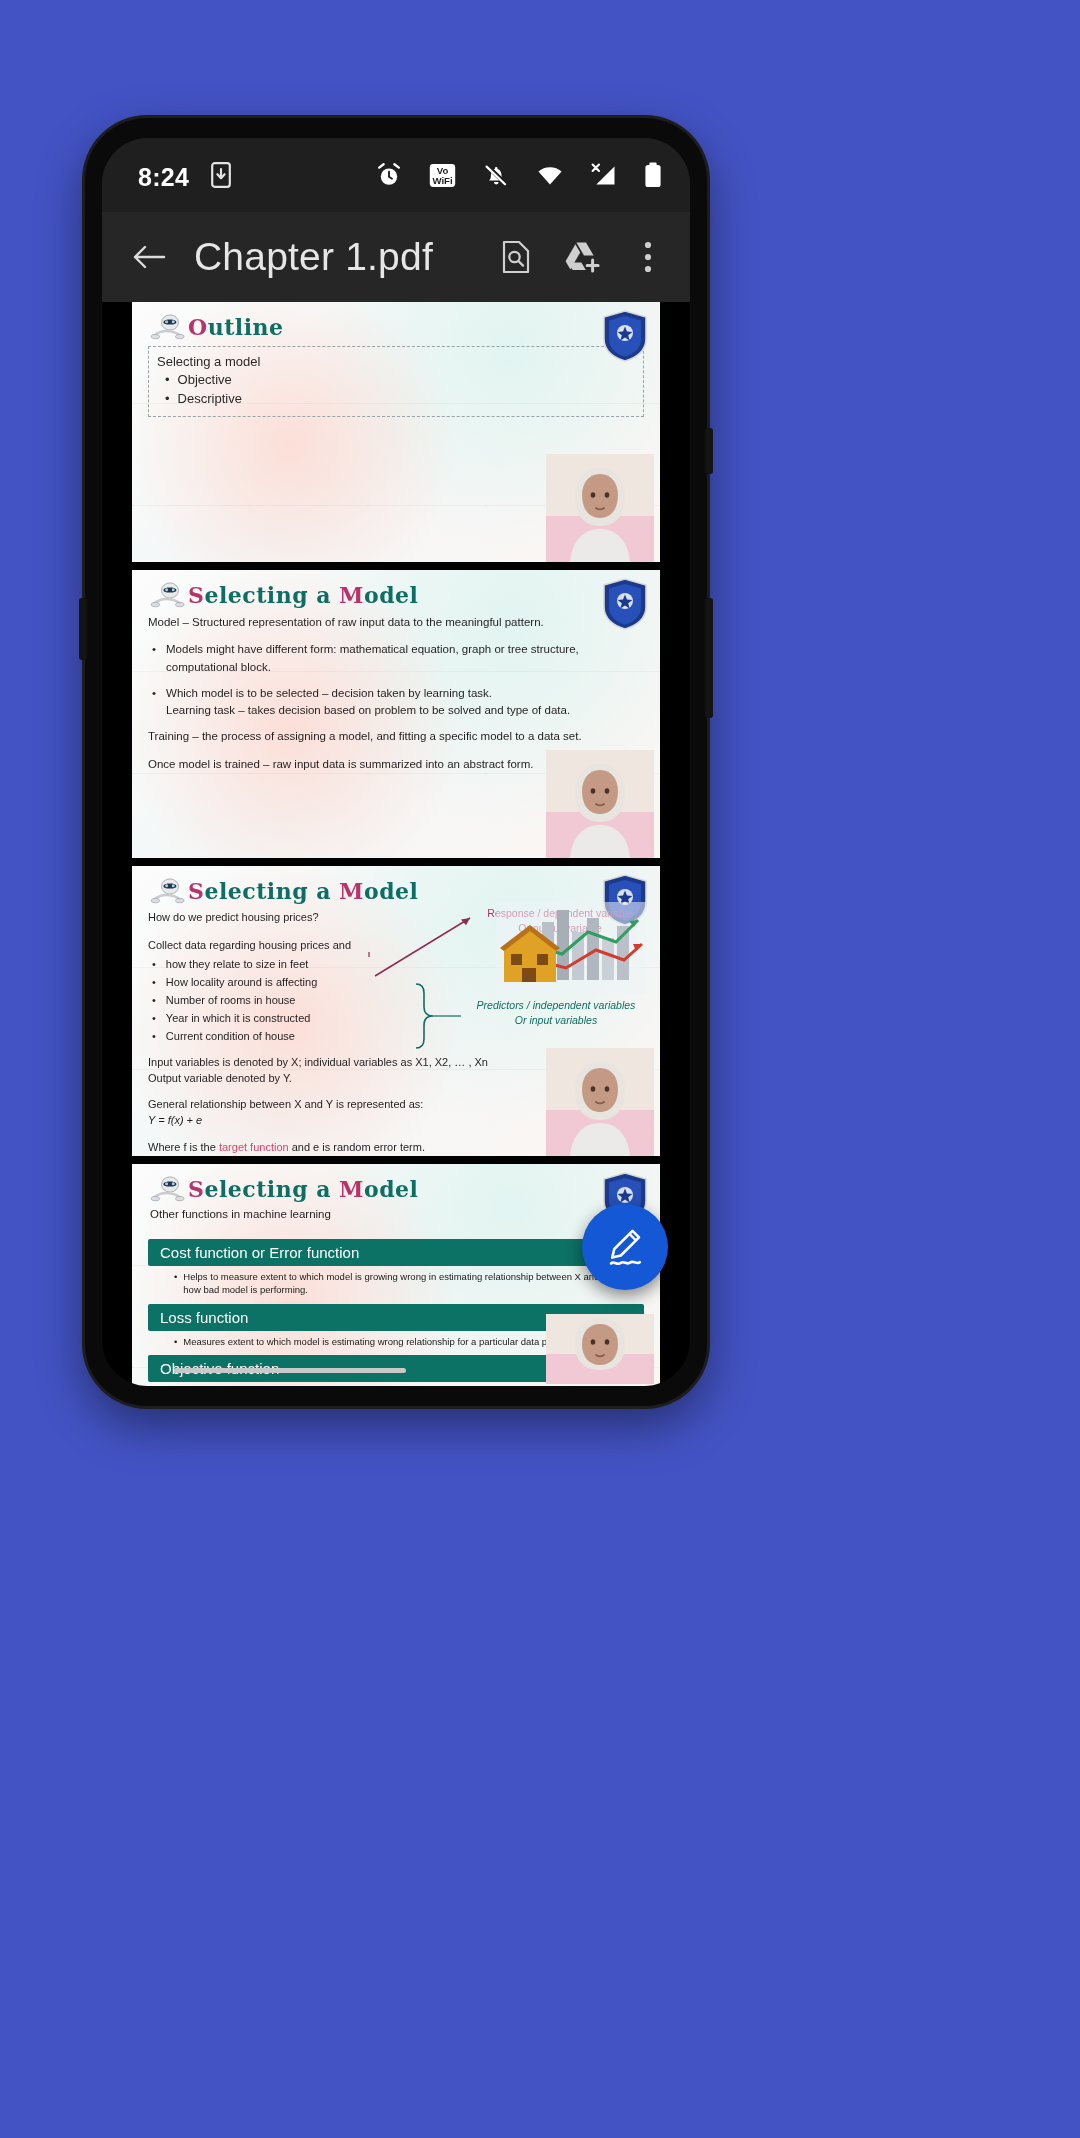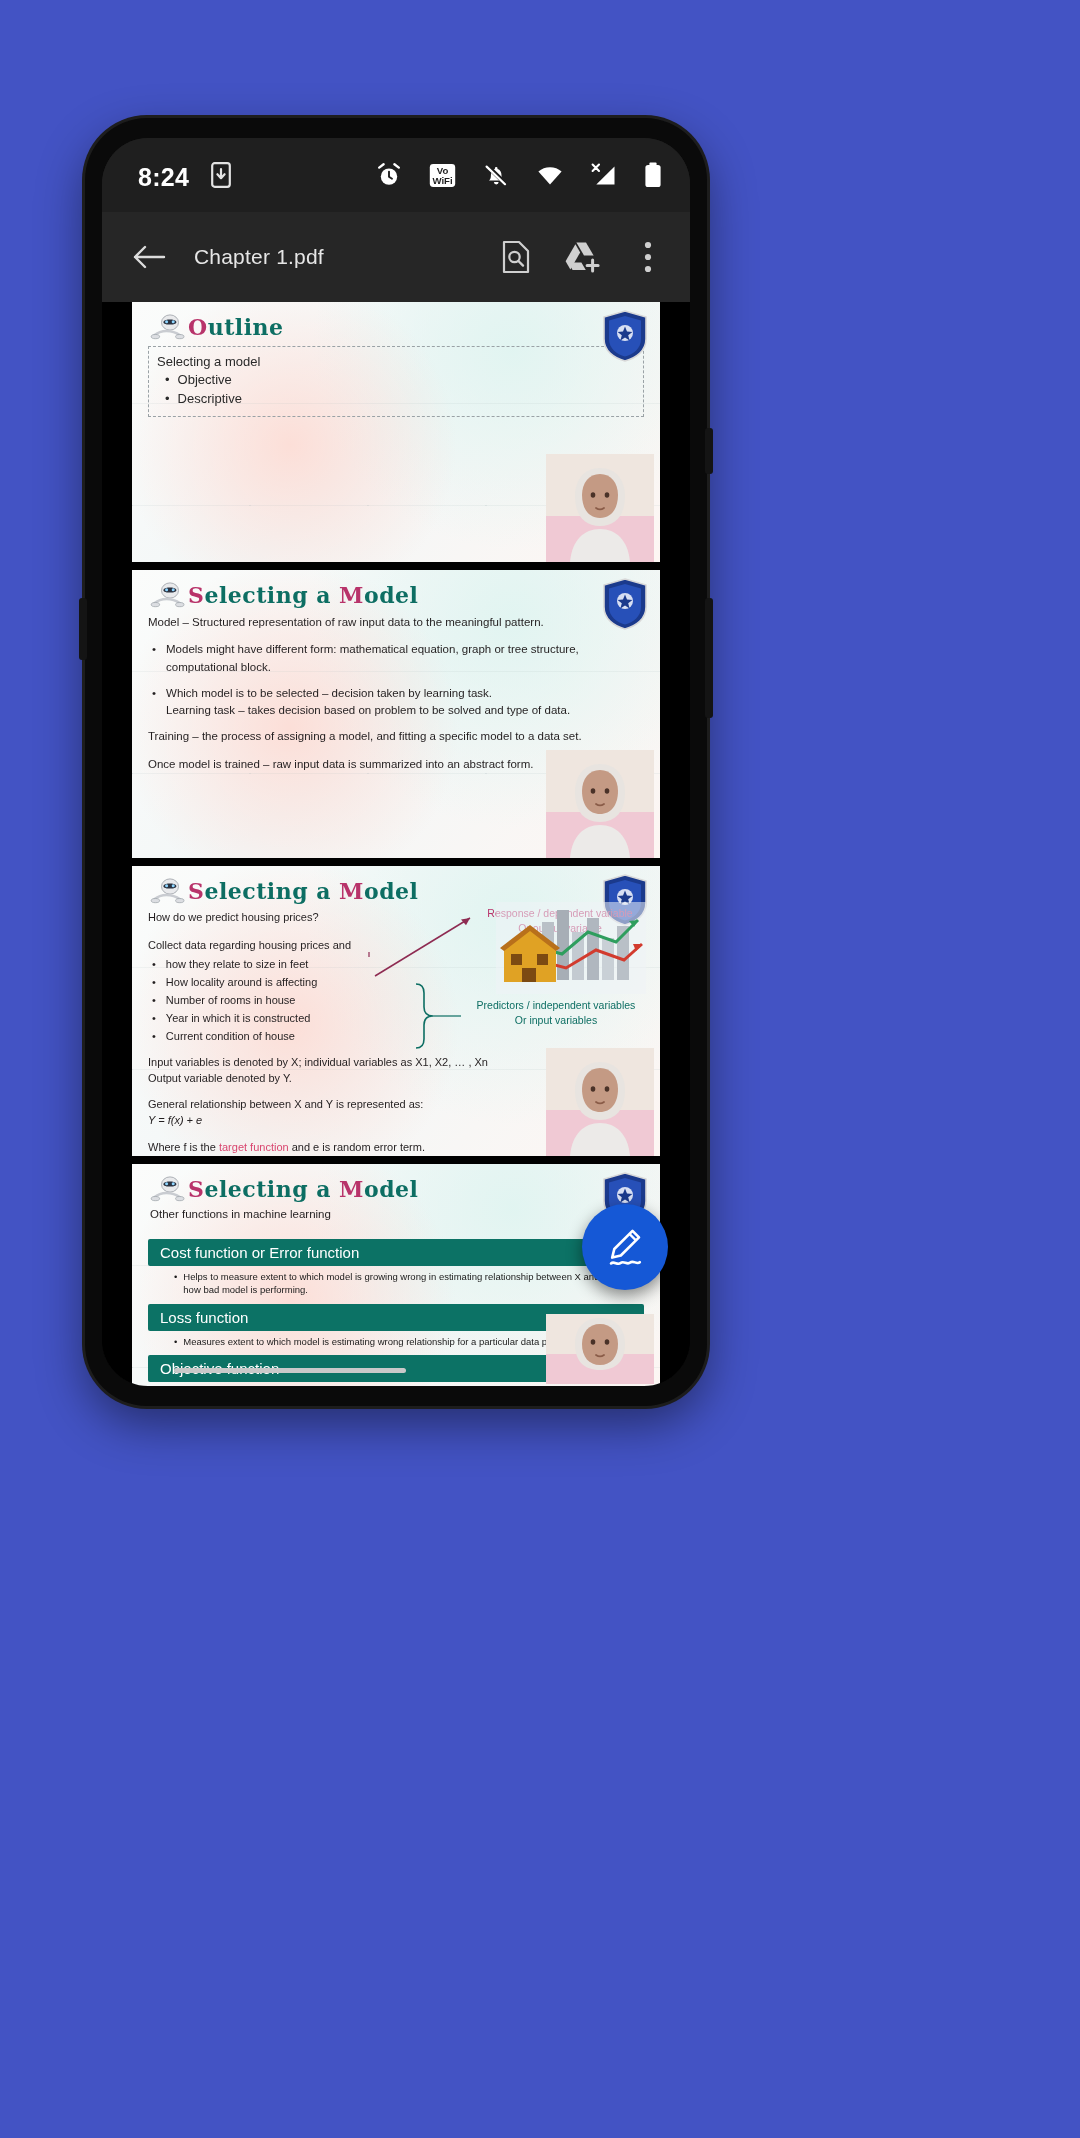--- a/index.html
+++ b/index.html
@@ -53,21 +53,21 @@
 
   
   #app-bar {
     position:absolute; left:0; top:74px; width:588px; height:90px;
     background:#262626;
     display:flex; align-items:center;
     padding:0 22px 0 24px;
   }
   #back-button { width:46px; height:46px; display:flex; align-items:center; justify-content:center; cursor:pointer; }
   #doc-title {
-    color:#e6e6e6; font-size:21px; font-weight:400;
+    color:#e6e6e6; font-size:39px; font-weight:400;
     margin-left:22px; letter-spacing:.2px;
     white-space:nowrap; overflow:hidden;
   }
   #app-bar-actions { margin-left:auto; display:flex; align-items:center; gap:26px; }
   .appbar-icon { width:40px; height:40px; display:flex; align-items:center; justify-content:center; cursor:pointer; }
 
   
   #pdf-viewer {
     position:absolute; left:0; top:164px; width:588px; height:1084px;
     background:#000;
@@ -137,21 +137,21 @@
   .tight .li { margin-bottom:2px; }
   .tight { font-size:11px; line-height:1.45; }
 
   
   .anno-resp {
     position:absolute; right:10px; top:40px; z-index:3;
     color:#b8336a; font-size:10.5px; text-align:center; line-height:1.4; width:180px;
   }
   .anno-pred {
     position:absolute; right:6px; top:132px; z-index:3;
-    color:#0d6e63; font-size:10.5px; text-align:center; line-height:1.4; width:196px;
+    color:#0d6e63; font-size:10.5px; text-align:center; line-height:1.4; width:196px;font-style:italic;
   }
   .house-img { position:absolute; right:14px; top:36px; width:150px; height:92px; z-index:3; }
 
   
   .teal-bar {
     background:#0c7265; color:#fff;
     font-size:15px; padding:5px 12px;
     margin:7px 0 4px 0; border-radius:2px;
     width:100%;
   }

